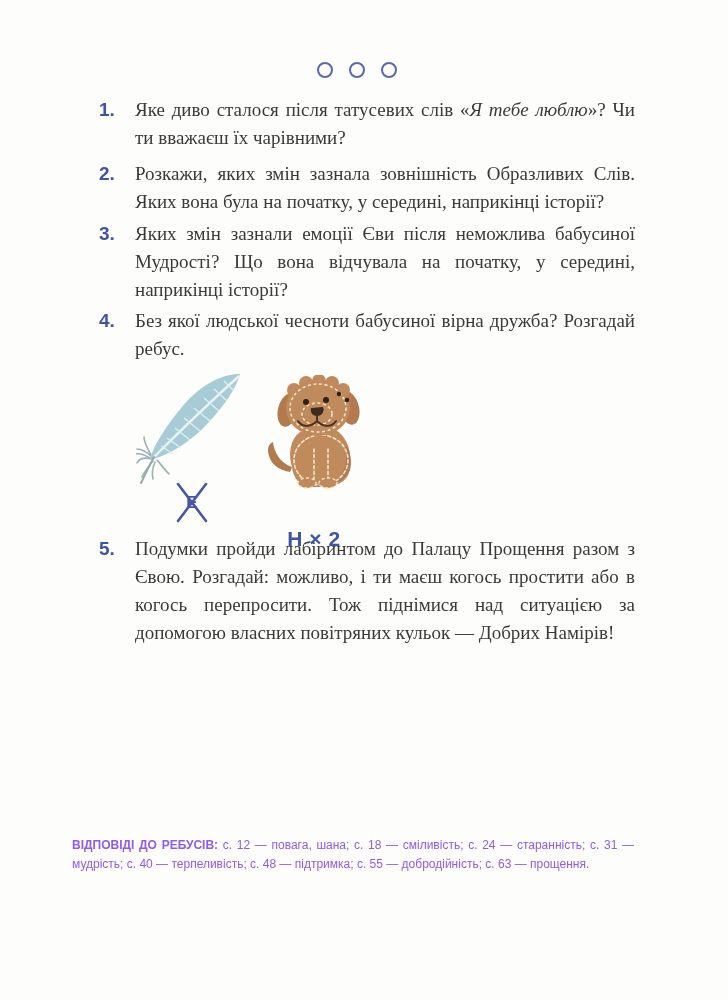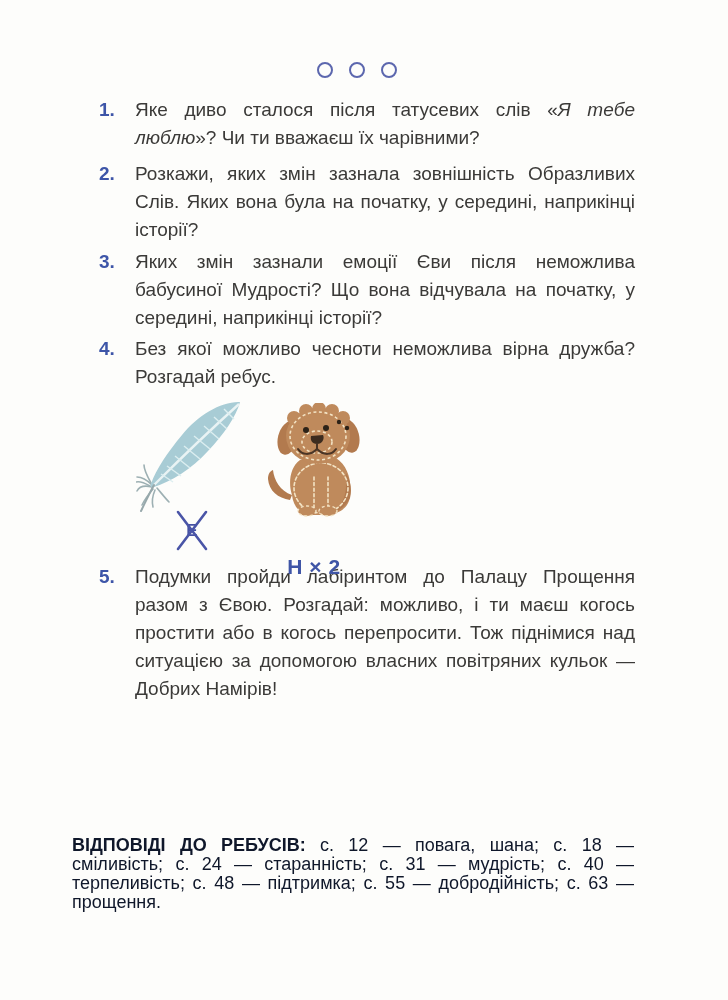--- a/index.html
+++ b/index.html
@@ -31,20 +31,21 @@
   .q-item.gap-d { margin-top: 7px; }
   .q-num {
     flex: none; width: 36px;
     font-size: 19px; line-height: 28px; font-weight: bold;
     color: #3d55a8;
   }
   .q-text {
     width: 500px;
     font-size: 19px; line-height: 28px;
     text-align: justify;
+    font-family: Liberation Serif, serif;
   }
   .q-text i { font-style: italic; }
 
   
   .rebus { position: relative; height: 165px; }
   .feather-wrap { position: absolute; left: 37px; top: 6px; }
   .dog-wrap { position: absolute; left: 163px; top: 12px; }
   .crossed {
     position: absolute; left: 76px; top: 118px; width: 34px; height: 43px;
   }
@@ -58,22 +59,22 @@
     position: absolute; left: 160px; top: 124px; width: 110px;
     text-align: center;
     font-size: 21px; font-weight: bold; color: #3f55a6;
     letter-spacing: 0.5px;
     margin-top: 40px;
   }
 
   
   .answers {
     position: absolute; left: 72px; top: 836px; width: 562px;
-    font-size: 18px; line-height: 19px;
-    text-align: justify; color: #0f172a;
+    font-size: 12px; line-height: 19px;
+    text-align: justify; color: #8b5cf6;
   }
   .answers .label { font-weight: bold; }
 </style>
 </head>
 <body>
 
 <div class="page">
 
   <div class="dots">
     <span class="dot"></span>
@@ -93,21 +94,21 @@
       <span class="q-text">Розкажи, яких змін зазнала зовнішність Образливих Слів. Яких вона була на початку, у середині, наприкінці історії?</span>
     </div>
 
     <div class="q-item gap-c">
       <span class="q-num">3.</span>
       <span class="q-text">Яких змін зазнали емоції Єви після неможлива бабусиної Мудрості? Що вона відчувала на початку, у середині, наприкінці історії?</span>
     </div>
 
     <div class="q-item">
       <span class="q-num">4.</span>
-      <span class="q-text">Без якої можливо чесноти неможлива вірна дружба? Розгадай ребус.</span>
+      <span class="q-text">Без якої людської чесноти бабусиної вірна дружба? Розгадай ребус.</span>
     </div>
 
     <div class="rebus">
 
       <div class="feather-wrap">
         <svg width="110" height="118" viewBox="0 0 110 118">
 
           <g stroke="#9db0b3" stroke-width="1.6" fill="none" stroke-linecap="round">
             <path d="M16,88 C10,82 4,80 1,80"></path>
             <path d="M16,90 C8,88 3,90 1,94"></path>

